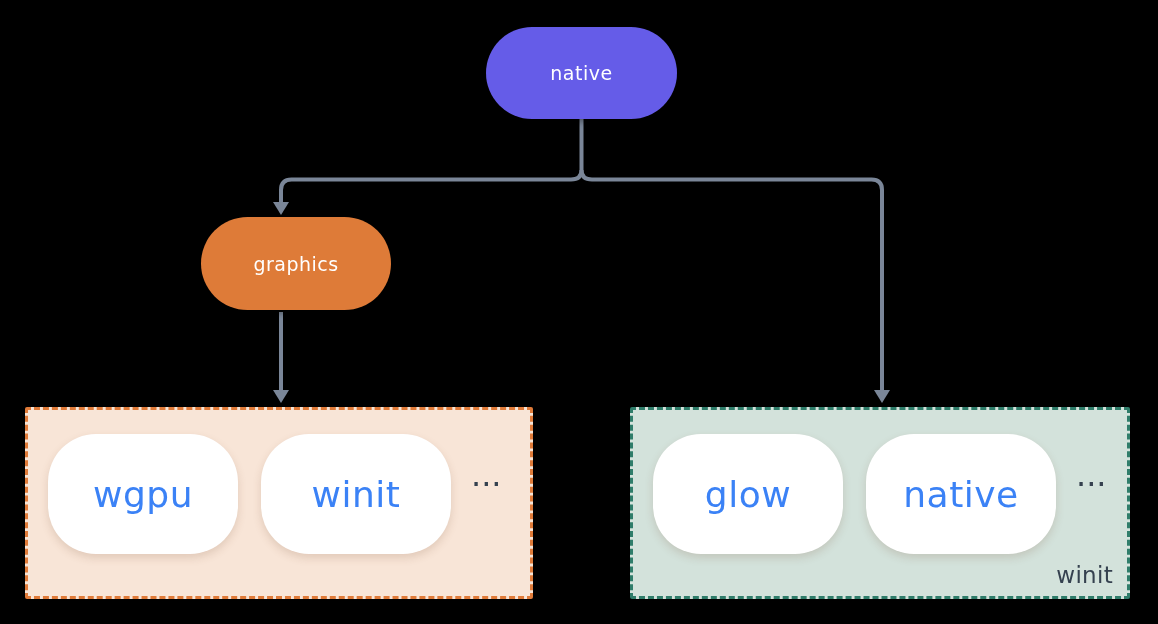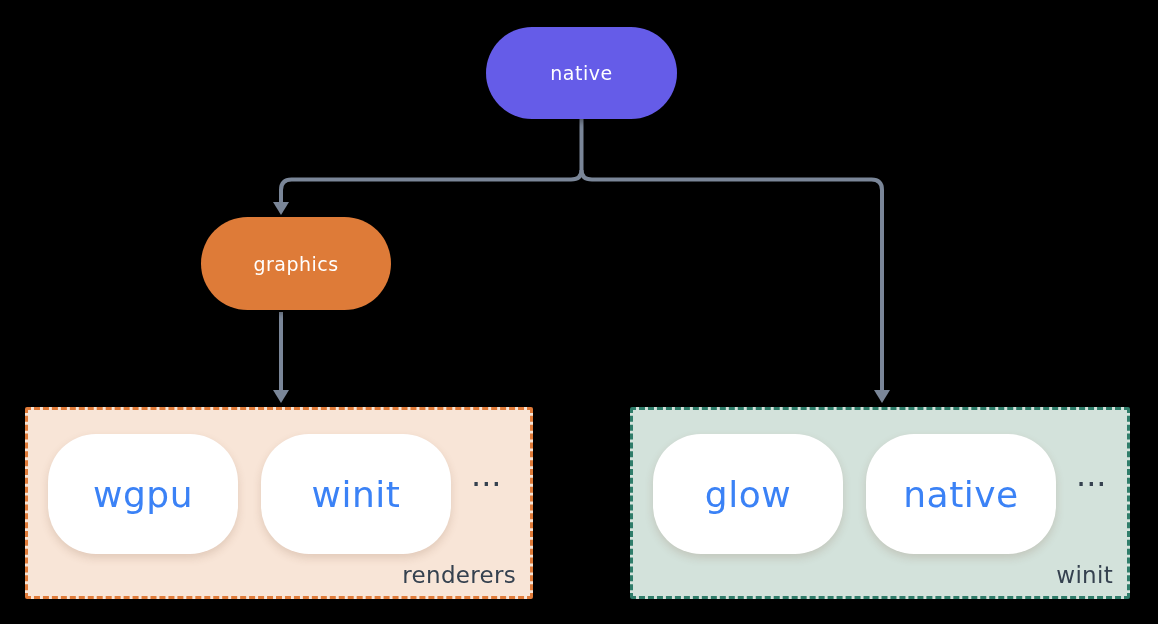--- a/index.html
+++ b/index.html
@@ -115,21 +115,20 @@
   </svg>
 
   <div class="node node-native">native</div>
 
   <div class="node node-graphics">graphics</div>
 
   <div class="group-box group-renderers">
     <div class="pill pill-1">wgpu</div>
     <div class="pill pill-2">winit</div>
     <span class="ellipsis">...</span>
-    <span class="group-label">renderers</span>
   </div>
 
   <div class="group-box group-shells">
     <div class="pill pill-1">glow</div>
     <div class="pill pill-2">native</div>
     <span class="ellipsis">...</span>
     <span class="group-label">winit</span>
   </div>
 
 </div>

